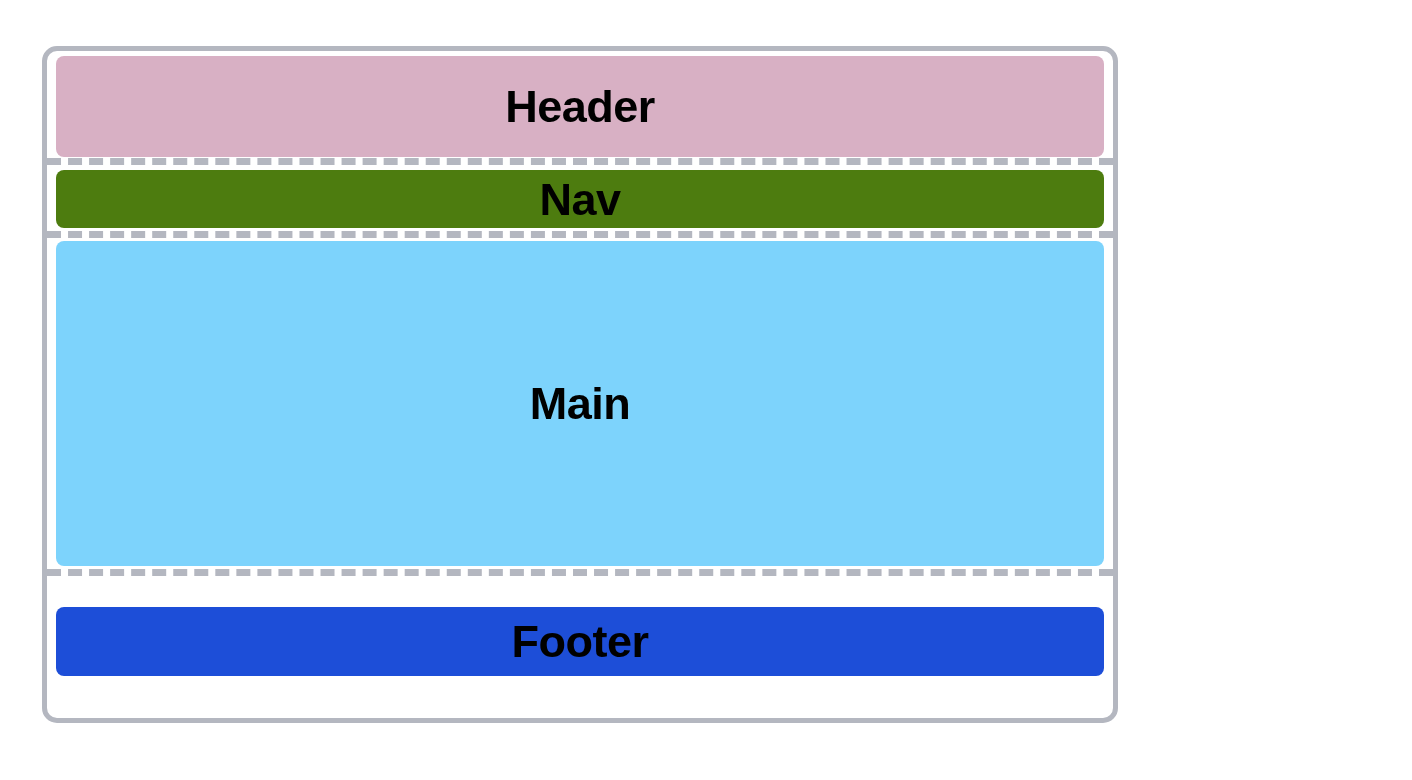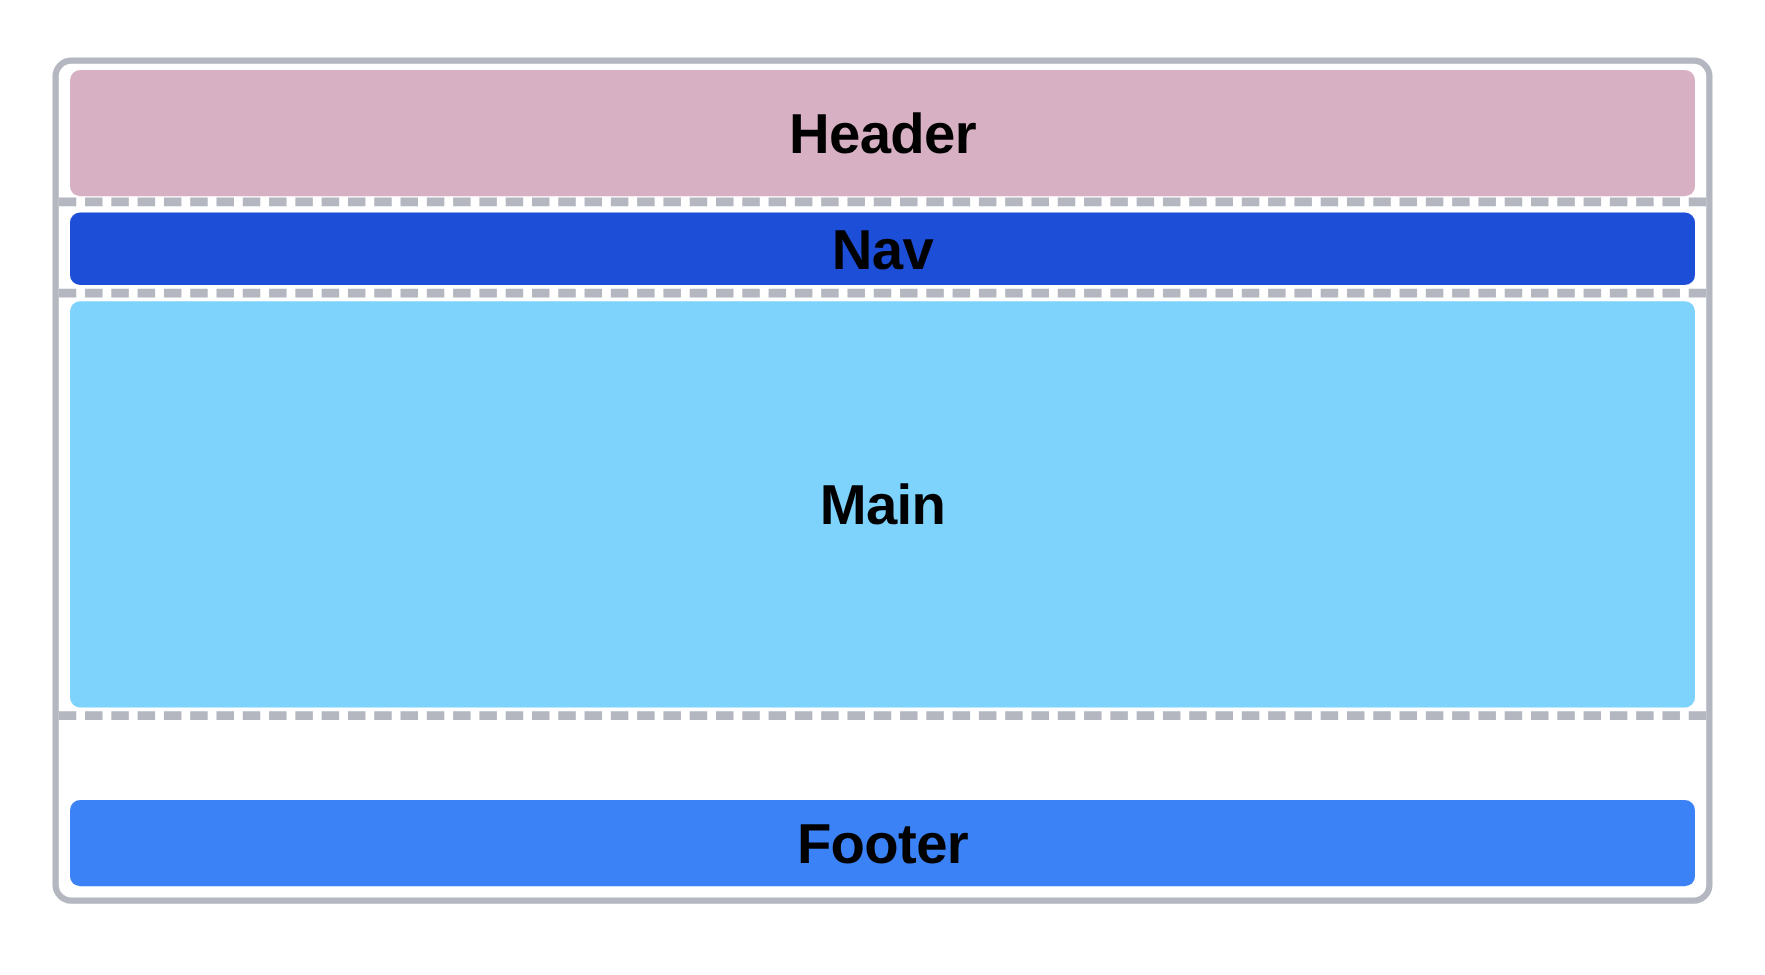--- a/index.html
+++ b/index.html
@@ -13,21 +13,21 @@
     background: #ffffff;
     font-family: "Liberation Sans", sans-serif;
     overflow: hidden;
   }
 
   
   #layout-frame {
     position: absolute;
     left: 42px;
     top: 46px;
-    width: 1328px;
+    width: 1076px;
     height: 677px;
     box-sizing: border-box;
     border: 5px solid #b4b7c0;
     border-radius: 15px;
     background: #ffffff;
     padding: 4px 4px;
   }
 
   
   .region {
@@ -53,31 +53,31 @@
 
   
   #region-header {
     top: 5px;
     height: 101px;
     background: #d8b0c4;
   }
   #region-nav {
     top: 119px;
     height: 58px;
-    background: #1d4ed8;
+    background: #4d7c0f;
   }
   #region-main {
     top: 190px;
     height: 325px;
     background: #7dd3fc;
   }
   #region-footer {
-    top: 589px;
+    top: 556px;
     height: 69px;
-    background: #3b82f6;
+    background: #1d4ed8;
   }
 
   
   .separator {
     position: absolute;
     left: 0px;
     right: 0px;
     height: 0px;
     border-top: 7px dashed #b4b7c0;
   }

